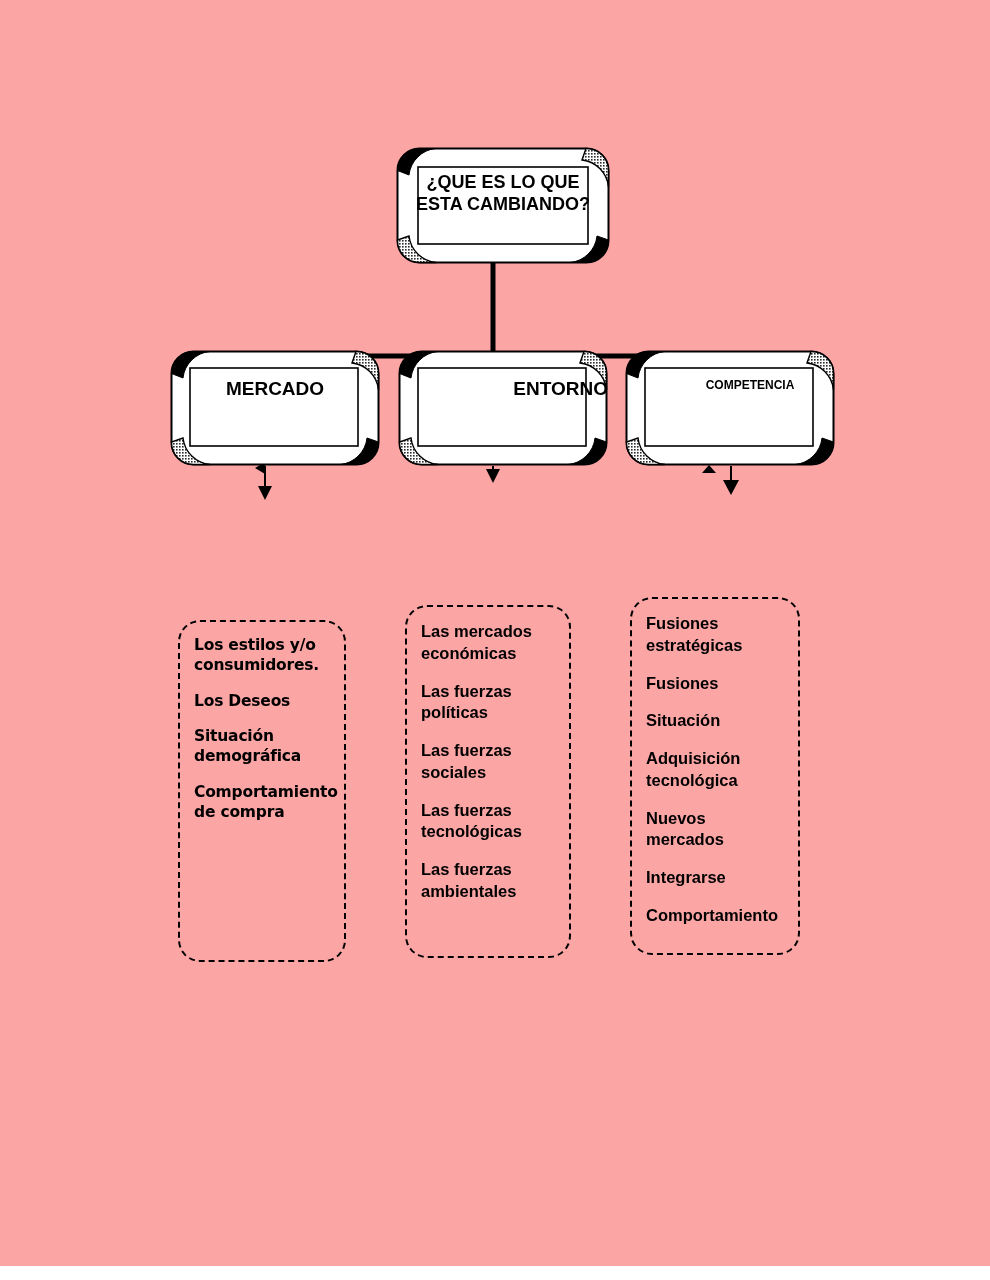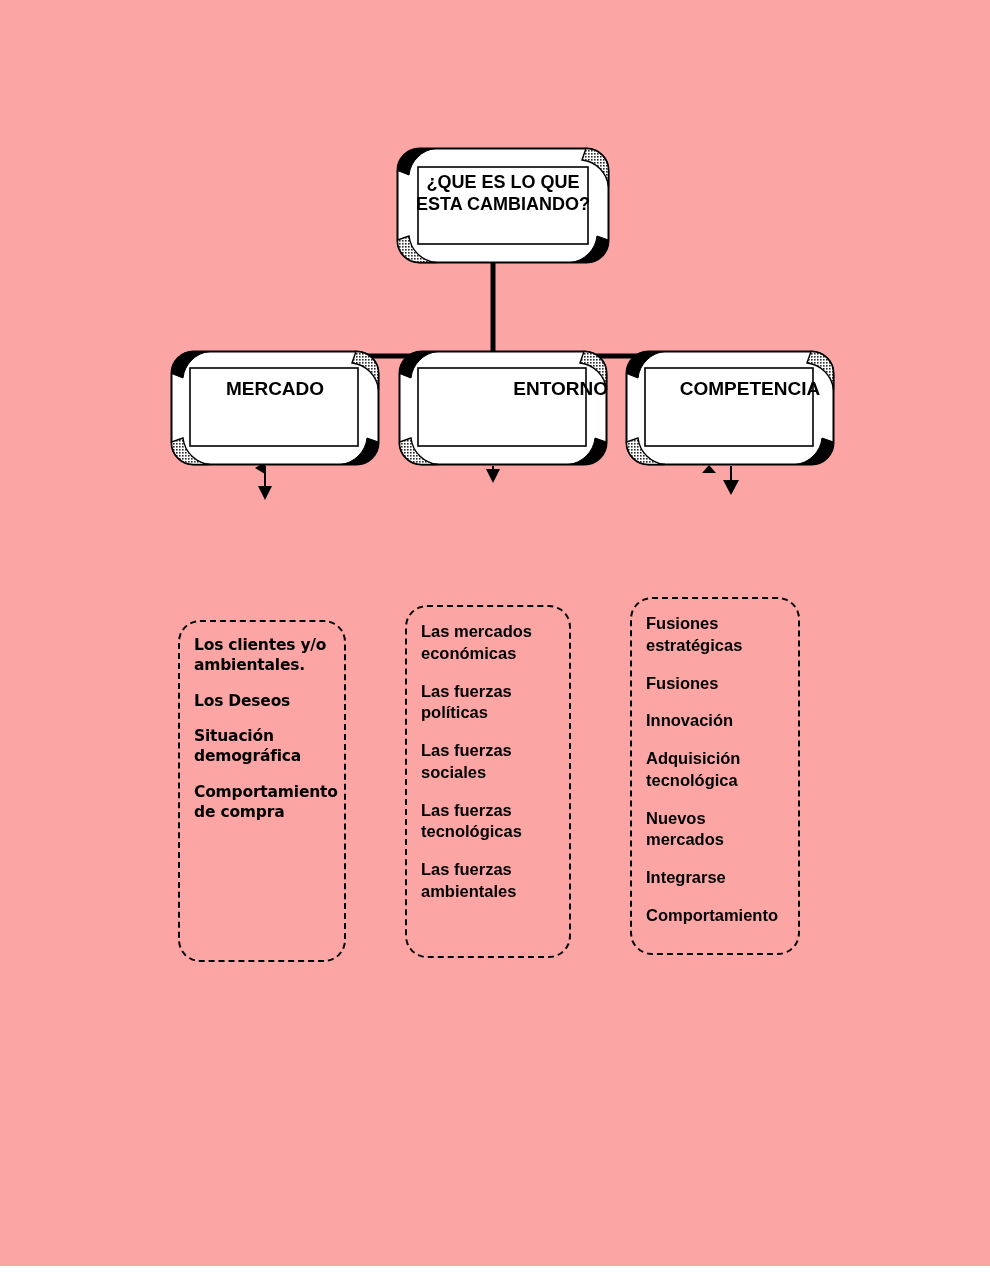--- a/index.html
+++ b/index.html
@@ -157,41 +157,41 @@
 
   <div class="bevel-box" style="left:625px; top:350px; width:210px; height:116px;">
     <svg class="bev-svg" width="210" height="116" viewBox="0 0 210 116">
       <rect x="1.5" y="1.5" width="207" height="113" rx="22" ry="22" fill="#ffffff" stroke="#000000" stroke-width="2"></rect>
       <path d="M 1.5 23.5 A 22 22 0 0 1 23.5 1.5 L 40 1.5 A 30 30 0 0 0 13 28 Z" fill="#000000" stroke="#000000" stroke-width="1"></path>
       <path d="M 186 1.5 A 22 22 0 0 1 208.5 24 L 208.5 40 A 30 30 0 0 0 182 13 Z" fill="url(#hatch)" stroke="#000000" stroke-width="1.4"></path>
       <path d="M 1.5 92 A 22 22 0 0 0 24 114.5 L 40 114.5 A 30 30 0 0 1 13 88 Z" fill="url(#hatch)" stroke="#000000" stroke-width="1.4"></path>
       <path d="M 208.5 92 A 22 22 0 0 1 186 114.5 L 170 114.5 A 30 30 0 0 0 197 88 Z" fill="#000000" stroke="#000000" stroke-width="1"></path>
       <rect x="20" y="18" width="168" height="78" fill="#ffffff" stroke="#000000" stroke-width="1.6"></rect>
     </svg>
-    <div class="bev-label" style="top:28px; font-size:19px;padding-left:40px;">COMPETENCIA</div>
+    <div class="bev-label" style="top:28px; font-size:12px;padding-left:40px;">COMPETENCIA</div>
   </div>
 
   <div class="dash-box list-a" style="left:178px; top:620px; width:168px; height:342px;">
-    <div class="item">Los clientes y/o ambientales.</div>
+    <div class="item">Los estilos y/o consumidores.</div>
     <div class="item">Los Deseos</div>
     <div class="item">Situación demográfica</div>
     <div class="item">Comportamiento de compra</div>
   </div>
 
   <div class="dash-box list-b" style="left:405px; top:605px; width:166px; height:353px;">
     <div class="item">Las mercados económicas</div>
     <div class="item">Las fuerzas políticas</div>
     <div class="item">Las fuerzas sociales</div>
     <div class="item">Las fuerzas tecnológicas</div>
     <div class="item">Las fuerzas ambientales</div>
   </div>
 
   <div class="dash-box list-c" style="left:630px; top:597px; width:170px; height:358px;">
     <div class="item">Fusiones estratégicas</div>
     <div class="item">Fusiones</div>
-    <div class="item">Innovación</div>
+    <div class="item">Situación</div>
     <div class="item">Adquisición tecnológica</div>
     <div class="item">Nuevos mercados</div>
     <div class="item">Integrarse</div>
     <div class="item">Comportamiento</div>
   </div>
 
 </div>
 
 </body></html>

